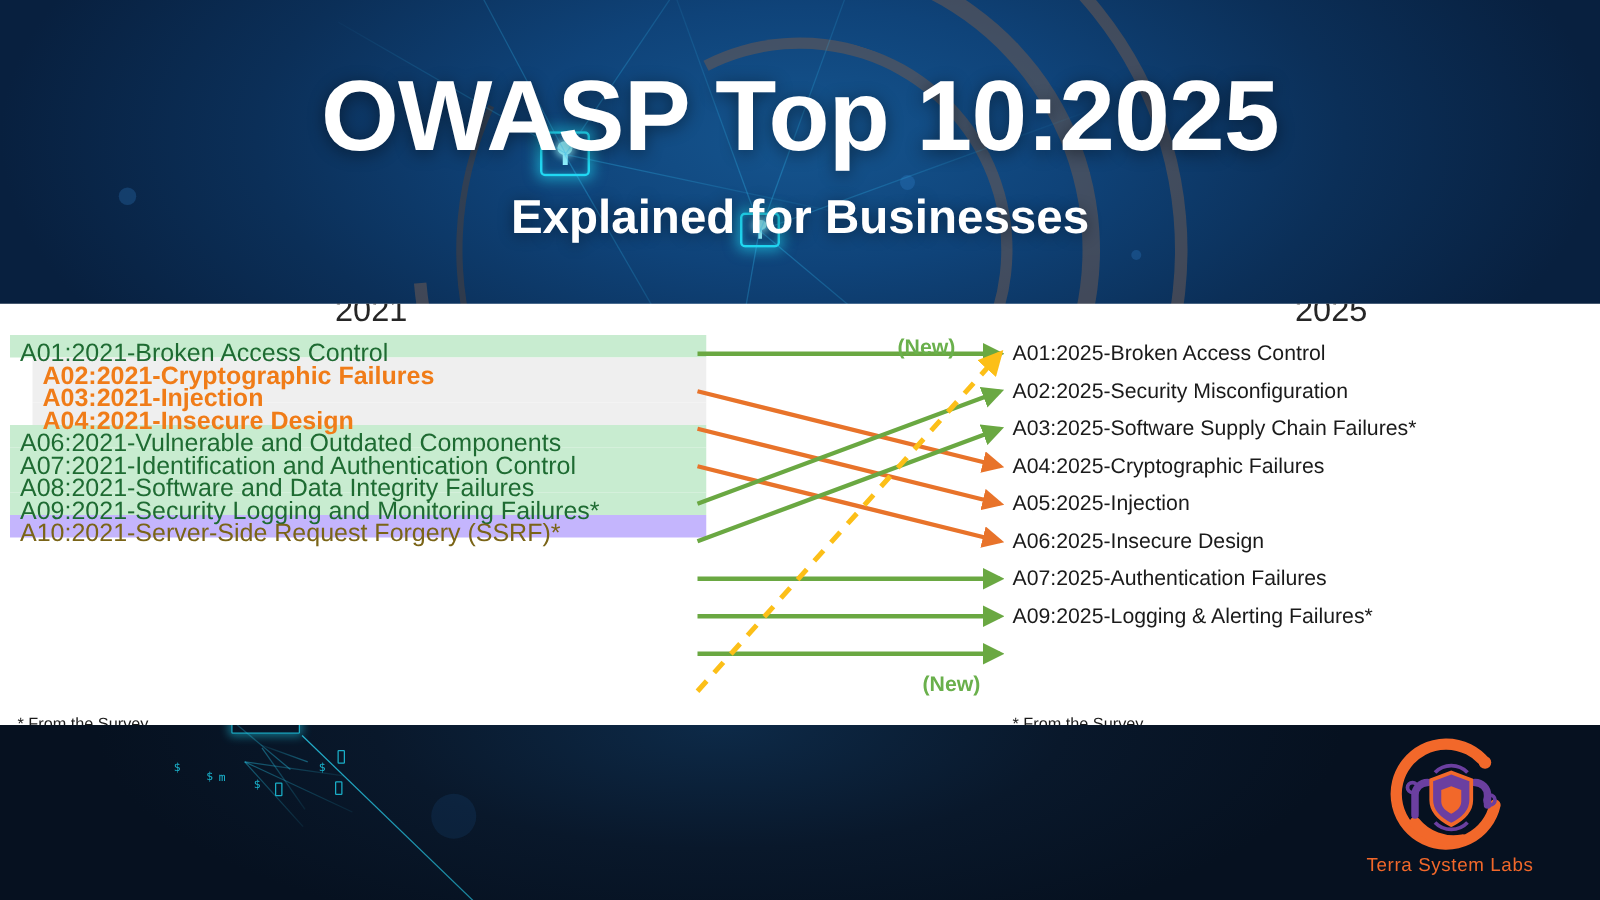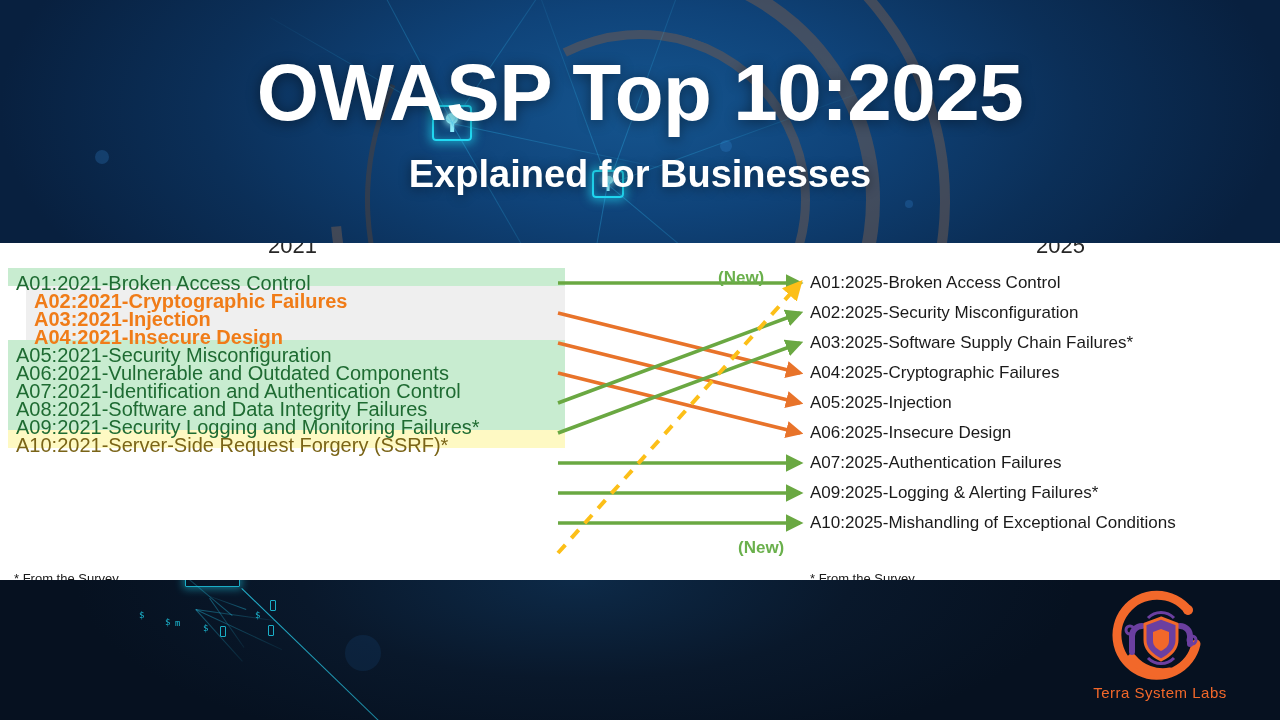--- a/index.html
+++ b/index.html
@@ -55,35 +55,35 @@
     color:#ffffff; font-size:38px; font-weight:700; line-height:1;
     margin-top:22px; text-shadow:0 2px 12px rgba(0,0,0,.45);
   }
 
   
   #slide {
     position:absolute; left:0; top:243px; width:1280px; height:337px;
     background:#ffffff; overflow:hidden; z-index:5;
   }
   .yearhdr {
-    position:absolute; top:-10px; font-size:22px; color:#262626;
+    position:absolute; top:-10px; font-size:26px; color:#262626;
     font-family:"Liberation Sans", sans-serif;
   }
   #year-2021 { left:268px; }
   #year-2025 { left:1036px; }
 
   
   #left-list { position:absolute; left:8px; top:25px; width:557px; }
   .lrow {
     height:18px; line-height:30px; padding-left:8px;
     font-size:20px; white-space:nowrap;
   }
   .lrow.green { background:#c8ecd0; color:#1e6b32; font-weight:400; }
   .lrow.grey  { background:#efefef; color:#f07c18; font-weight:700;margin-left:18px; }
-  .lrow.amber { background:#fef9c3; color:#7a6417; font-weight:400; }
+  .lrow.amber { background:#c4b5fd; color:#7a6417; font-weight:400; }
 
   
   #right-list { position:absolute; left:810px; top:25px; }
   .rrow {
     height:30px; line-height:30px; font-size:17px;
     color:#1a1a1a; white-space:nowrap;
   }
   .newtag {
     position:absolute; font-size:17px; font-weight:700; color:#6ab04c;
     z-index:3;
@@ -163,37 +163,35 @@
 
 <div id="slide">
   <div class="yearhdr" id="year-2021">2021</div>
   <div class="yearhdr" id="year-2025">2025</div>
 
   <div id="left-list">
       <div class="lrow green">A01:2021-Broken Access Control</div>
       <div class="lrow grey">A02:2021-Cryptographic Failures</div>
       <div class="lrow grey">A03:2021-Injection</div>
       <div class="lrow grey">A04:2021-Insecure Design</div>
-      <div class="lrow green">A05:2021-Security Misconfiguration</div>
       <div class="lrow green">A06:2021-Vulnerable and Outdated Components</div>
       <div class="lrow green">A07:2021-Identification and Authentication Control</div>
       <div class="lrow green">A08:2021-Software and Data Integrity Failures</div>
       <div class="lrow green">A09:2021-Security Logging and Monitoring Failures*</div>
       <div class="lrow amber">A10:2021-Server-Side Request Forgery (SSRF)*</div>
     </div>
   <div id="right-list">
       <div class="rrow">A01:2025-Broken Access Control</div>
       <div class="rrow">A02:2025-Security Misconfiguration</div>
       <div class="rrow">A03:2025-Software Supply Chain Failures*</div>
       <div class="rrow">A04:2025-Cryptographic Failures</div>
       <div class="rrow">A05:2025-Injection</div>
       <div class="rrow">A06:2025-Insecure Design</div>
       <div class="rrow">A07:2025-Authentication Failures</div>
       <div class="rrow">A09:2025-Logging &amp; Alerting Failures*</div>
-      <div class="rrow">A10:2025-Mishandling of Exceptional Conditions</div>
     </div>
 
   <svg id="arrow-svg" viewBox="0 0 1280 337">
       <defs>
         <marker id="ah-green" viewBox="0 0 10 10" refX="8" refY="5" markerWidth="5" markerHeight="5" orient="auto-start-reverse">
           <path d="M 0 0 L 10 5 L 0 10 z" fill="#6aa842"></path>
         </marker>
         <marker id="ah-orange" viewBox="0 0 10 10" refX="8" refY="5" markerWidth="5" markerHeight="5" orient="auto-start-reverse">
           <path d="M 0 0 L 10 5 L 0 10 z" fill="#e8732a"></path>
         </marker>

